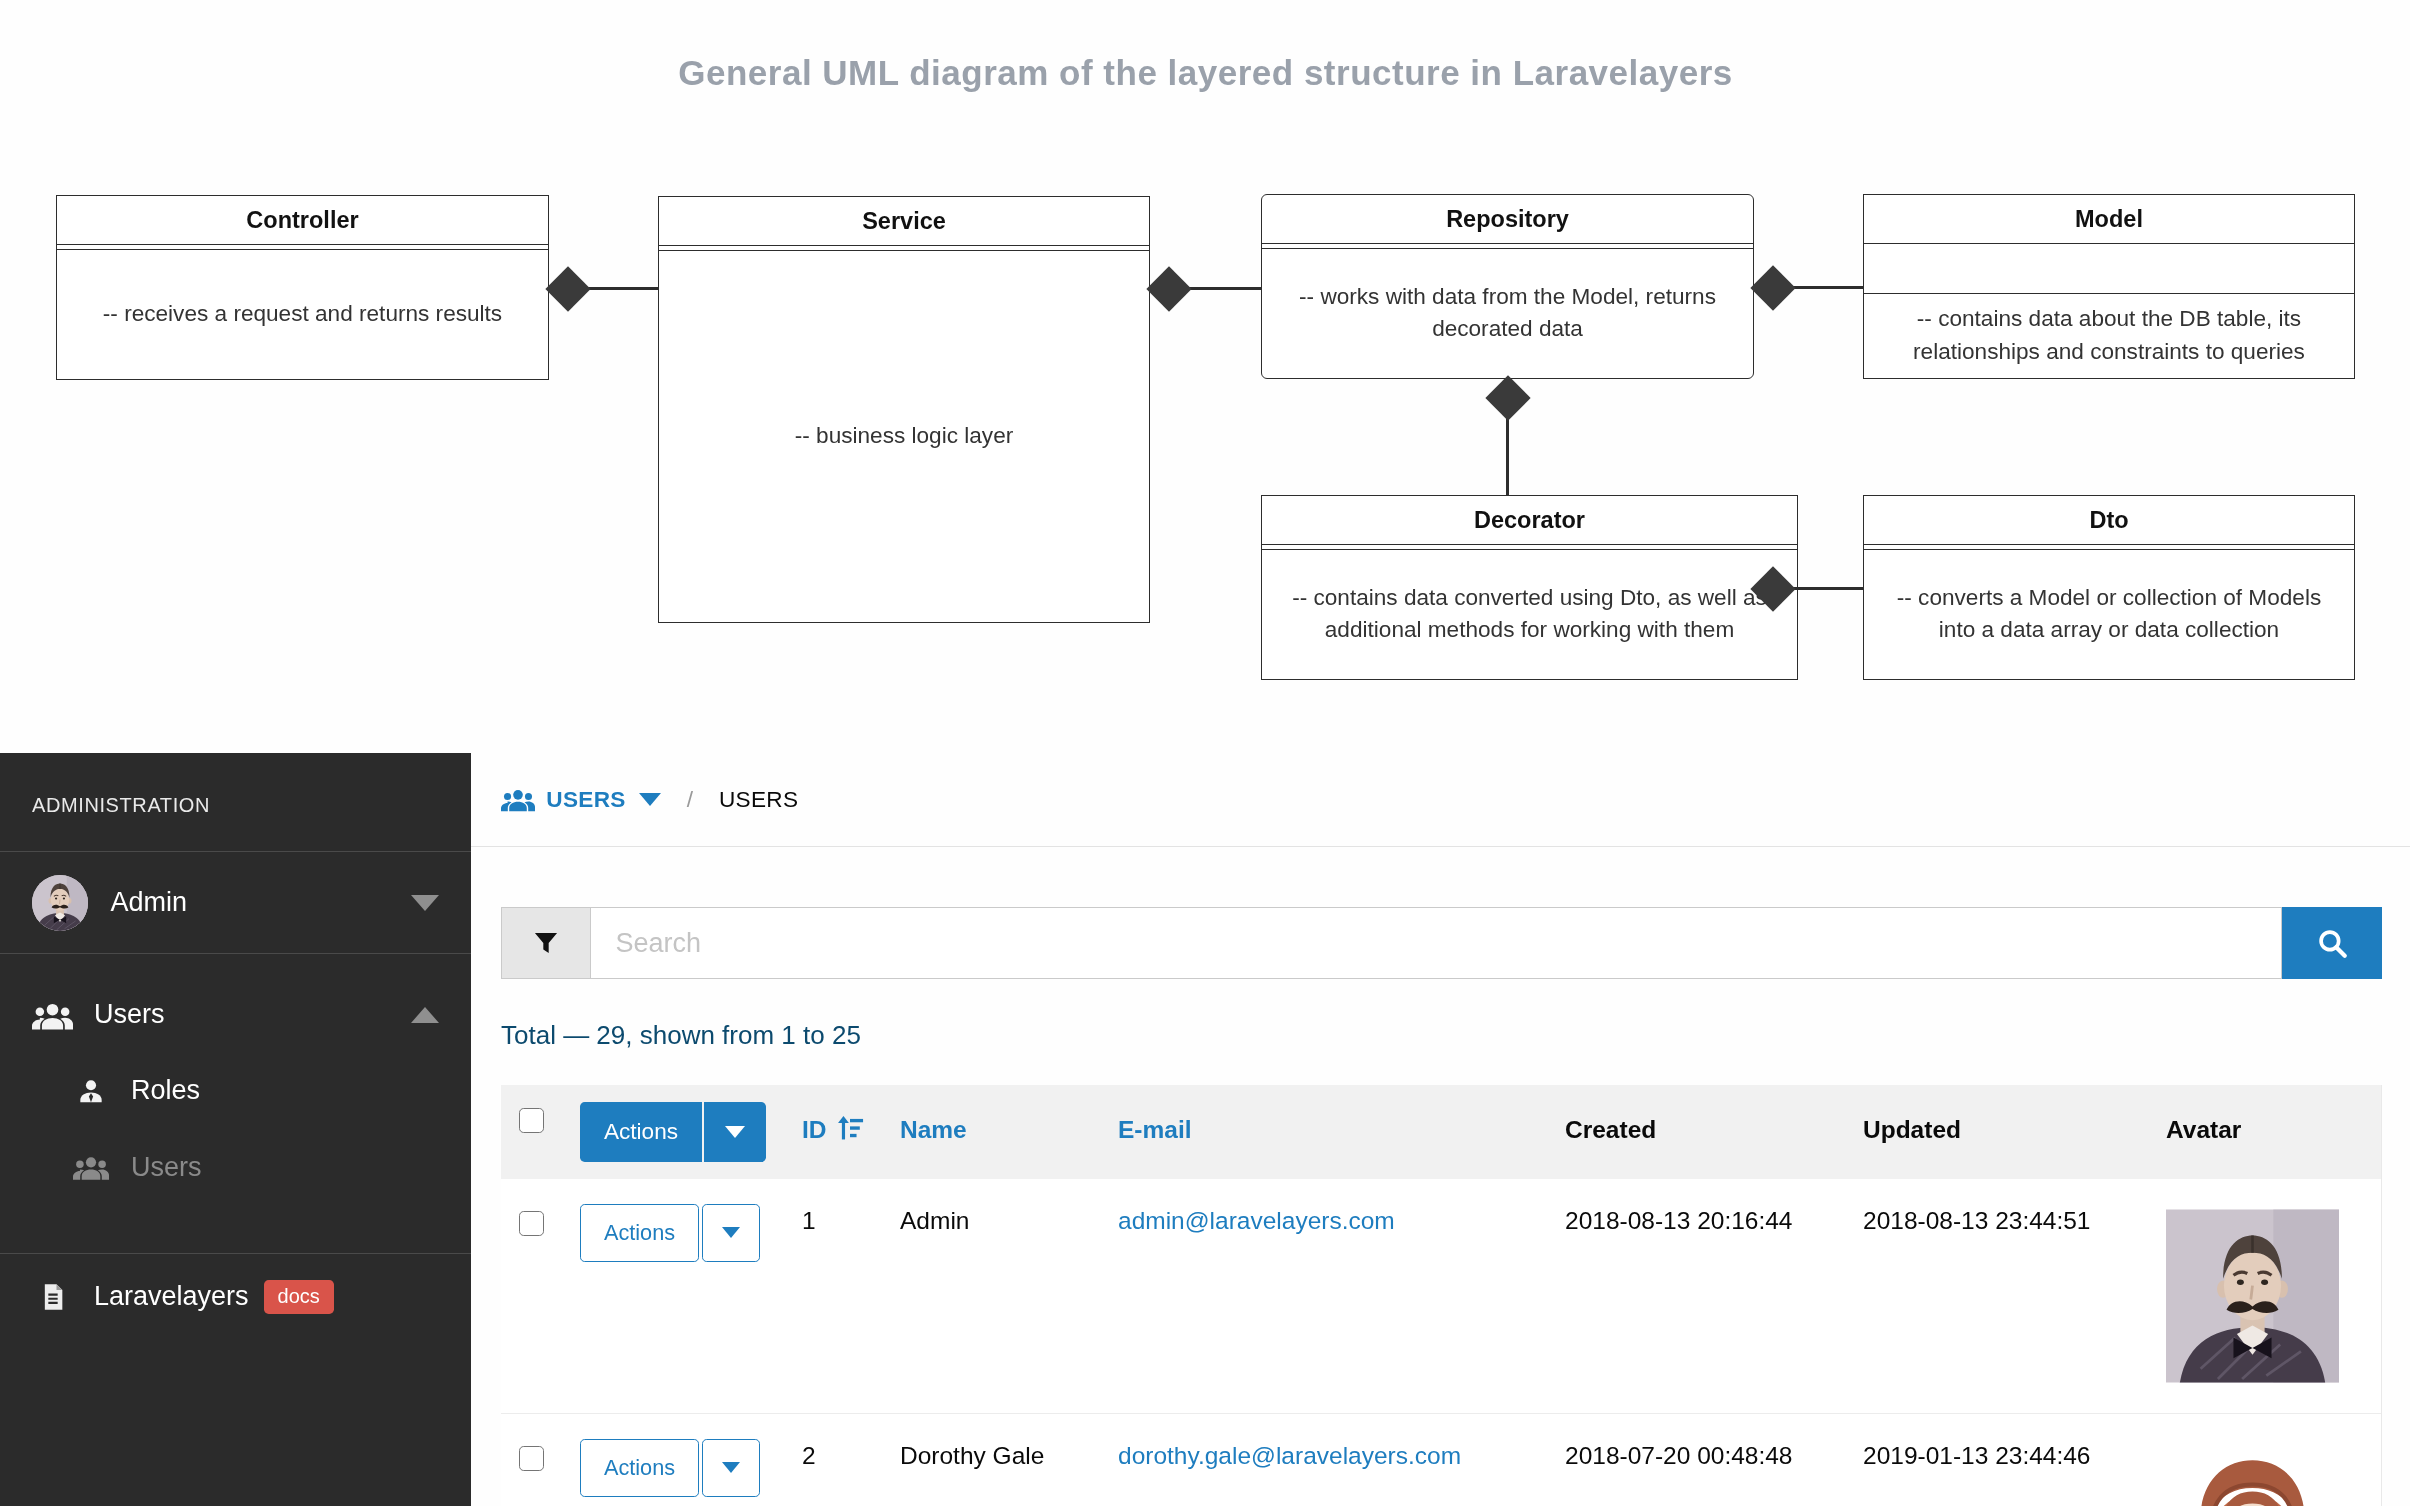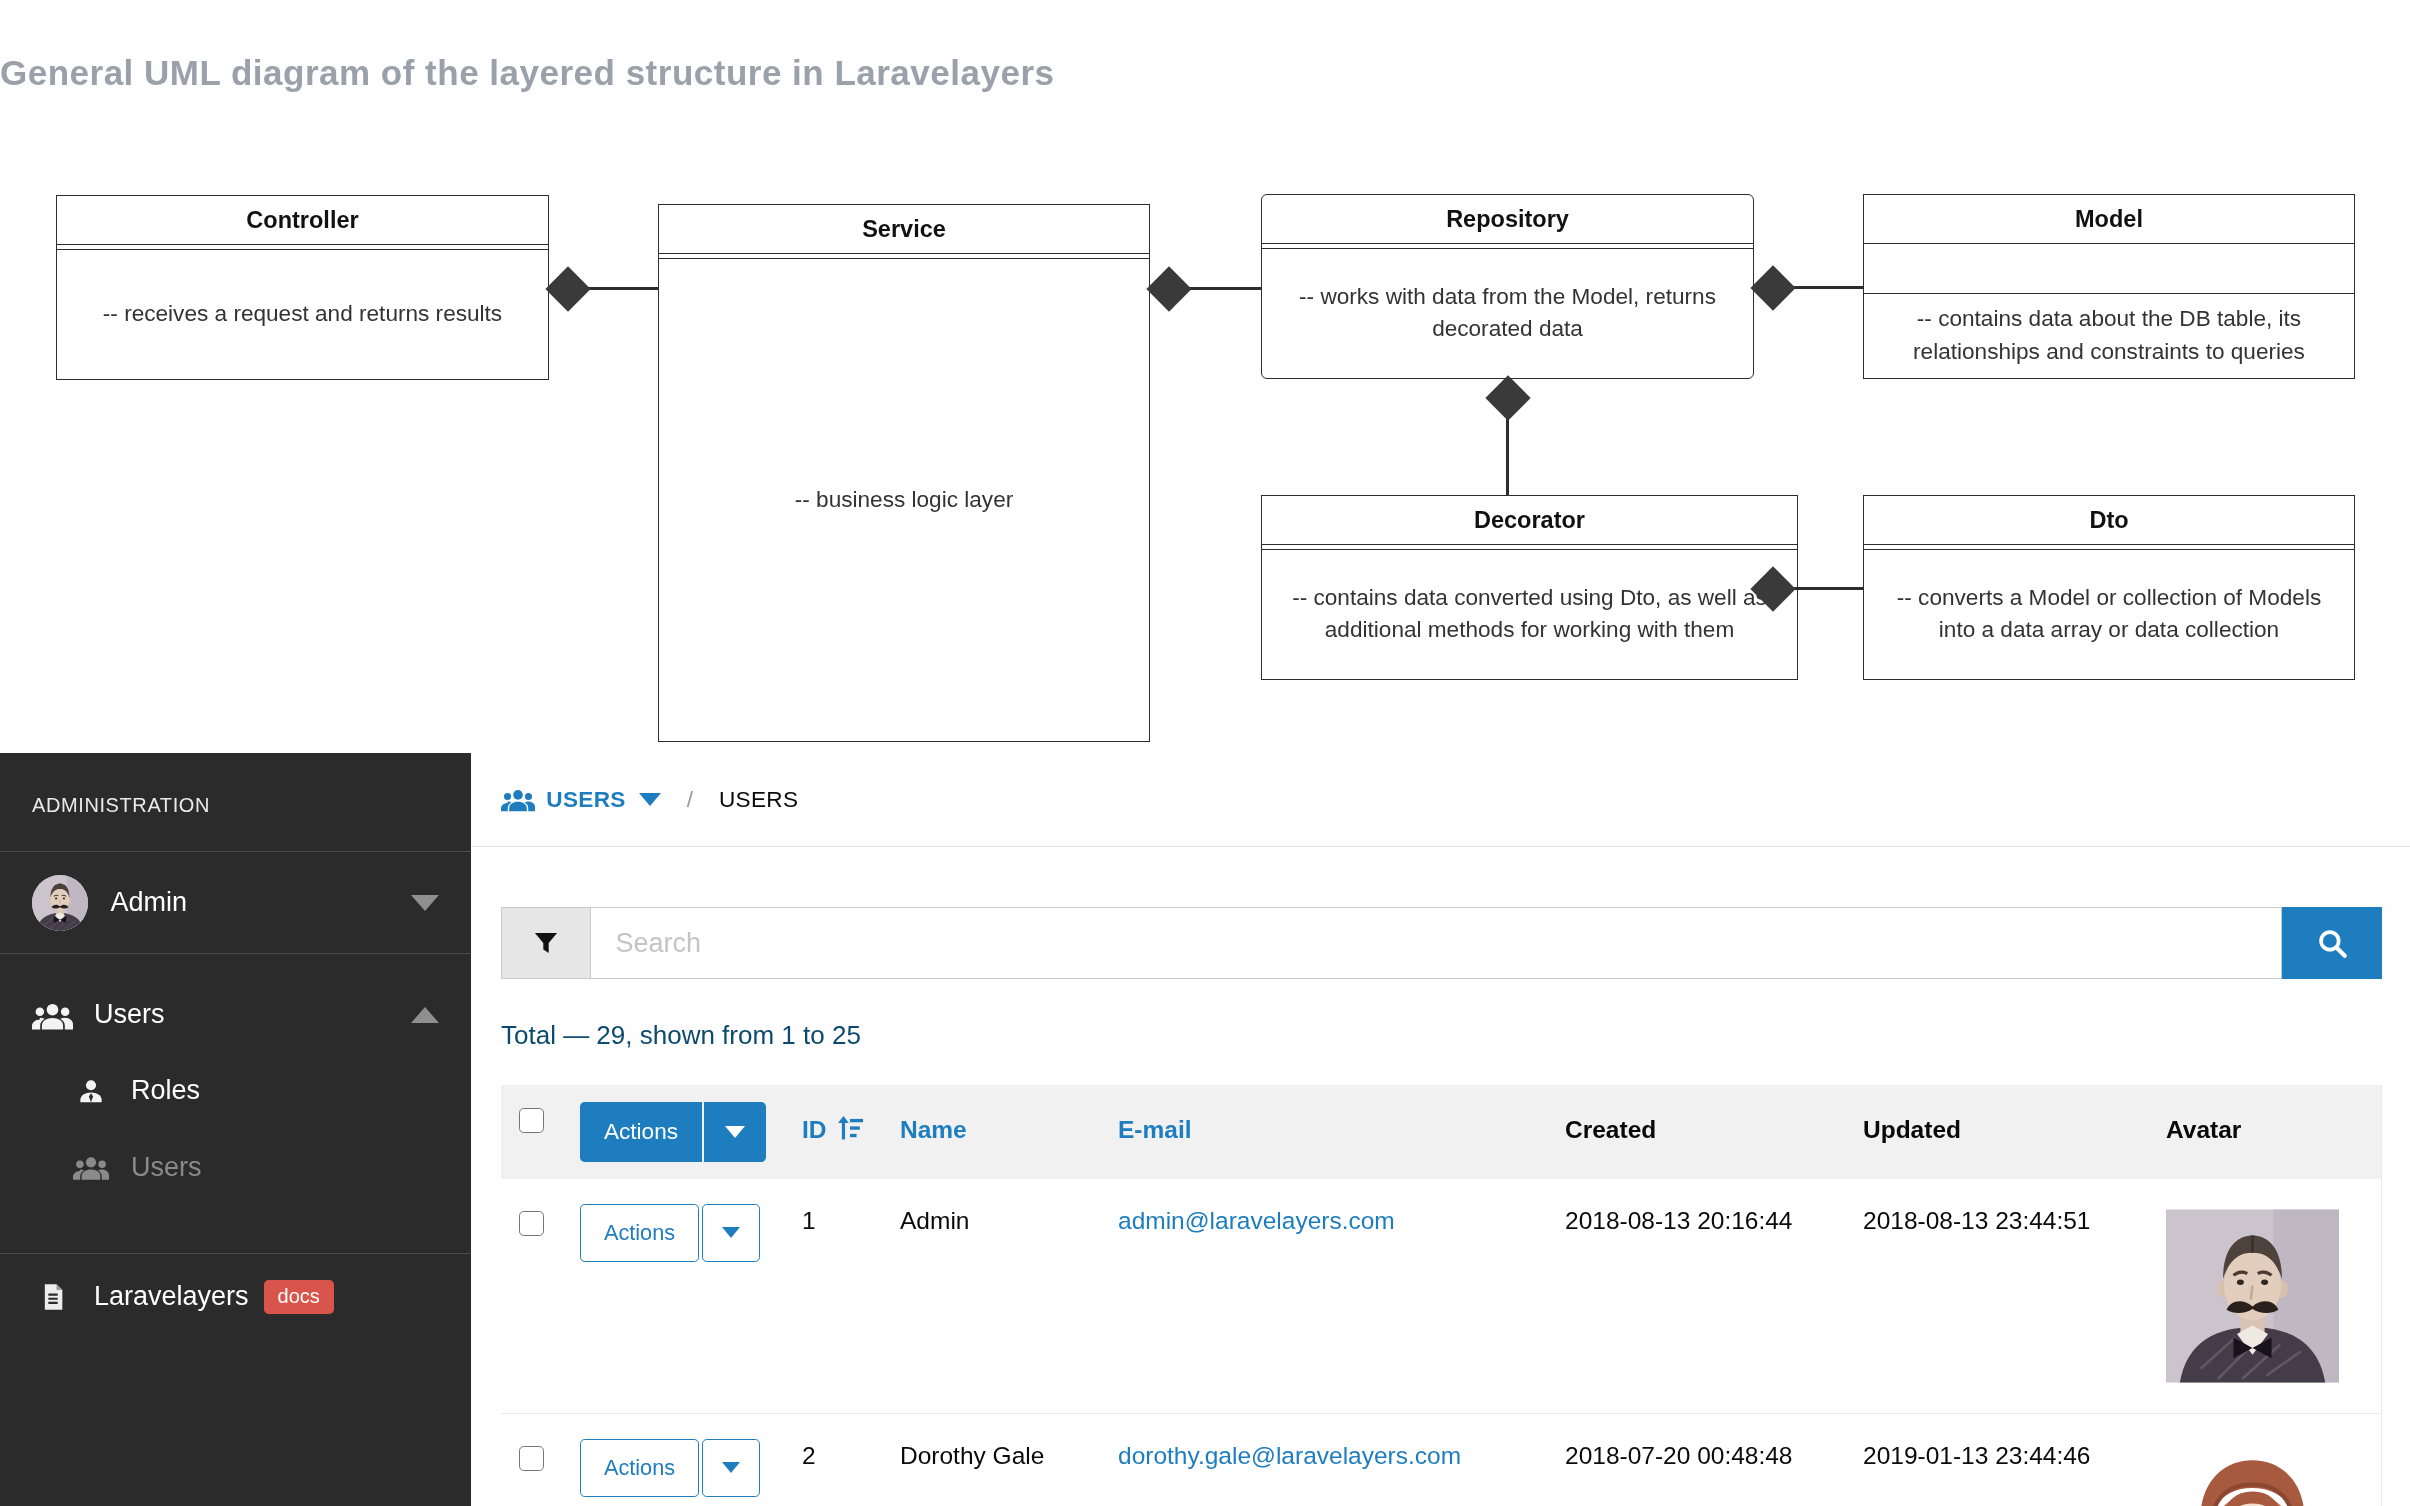--- a/index.html
+++ b/index.html
@@ -2,29 +2,29 @@
 <html style="font-size:15px"><head>
 <meta charset="utf-8">
 <style>
   * { margin:0; padding:0; box-sizing:border-box; }
   html,body { width:2411px; height:1507px; }
   body { font-family:"Liberation Sans", sans-serif; background:#fefefe; overflow:hidden; }
   .screen { position:relative; width:2411px; height:1507px; overflow:hidden; background:#fefefe; }
 
   
   .diagram { position:absolute; left:0; top:0; width:2411px; height:753px; background:#fefefe; }
-  .diagram-title { position:absolute; left:0; top:53px; width:2411px; 
+  .diagram-title { position:absolute; left:0; top:53px; width:2411px; text-align:center;
                    font-size:35px; font-weight:bold; color:#9aa1ab; letter-spacing:0.5px; }
   .uml-box { position:absolute; background:#fff; border:1.9px solid #2d2d2d; display:flex; flex-direction:column; }
   .uml-title { height:49px; display:flex; align-items:center; justify-content:center;
                font-size:23.5px; font-weight:bold; color:#111; border-bottom:1.9px solid #2d2d2d; }
   .uml-body { flex:1; border-top:1.9px solid #2d2d2d; margin-top:3.8px; display:flex; align-items:center;
               justify-content:center; text-align:center; font-size:22.6px; color:#333; padding:0 21px; line-height:1.45; }
   .box-controller { left:56px;  top:195px; width:493px; height:185px; }
-  .box-service    { left:658px; top:204px; width:492px; height:538px;justify-content:center; }
+  .box-service    { left:658px; top:196px; width:492px; height:427px;justify-content:center; }
   .box-repository { left:1261px;top:194px; width:493px; height:185px;border-radius:6px; }
   .box-model      { left:1863px;top:194px; width:492px; height:185px;gap:45px; }
   .box-decorator  { left:1261px;top:495px; width:537px; height:185px; }
   .box-dto        { left:1863px;top:495px; width:492px; height:185px; }
   .diamond { position:absolute; width:32px; height:32px; background:#3a3a3a; transform:rotate(45deg); }
   .conn { position:absolute; background:#2d2d2d; }
 
   
   .admin { position:absolute; left:0; top:753px; width:2411px; height:753px; display:flex; }
 

